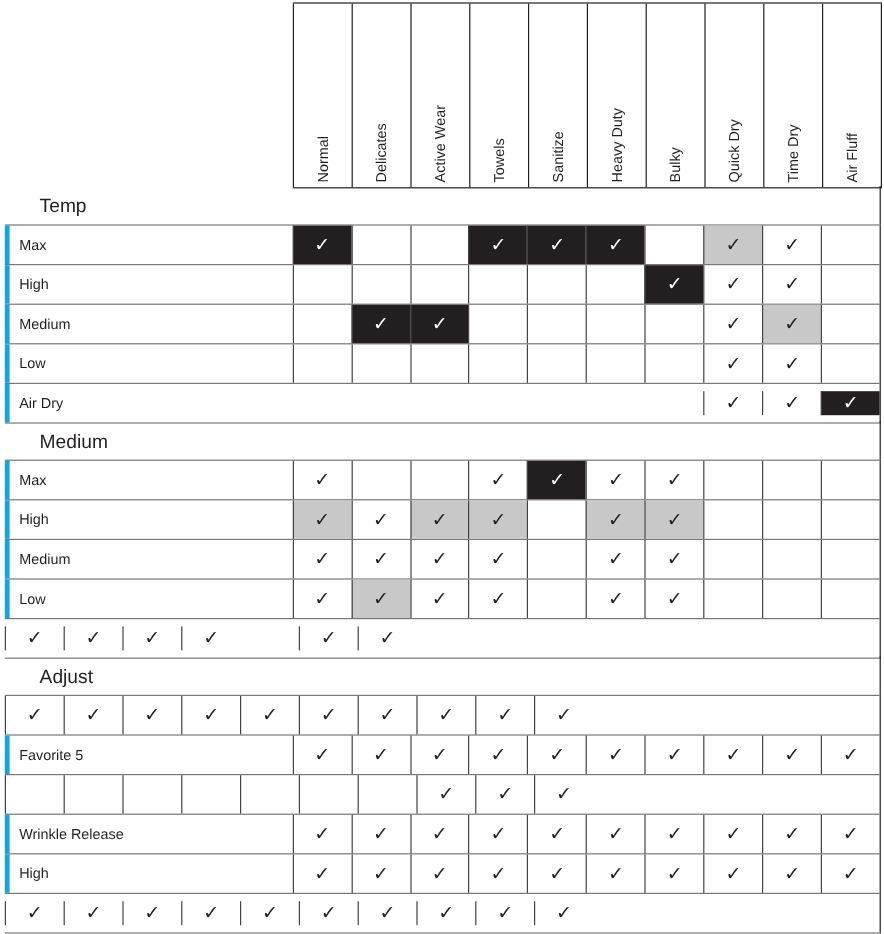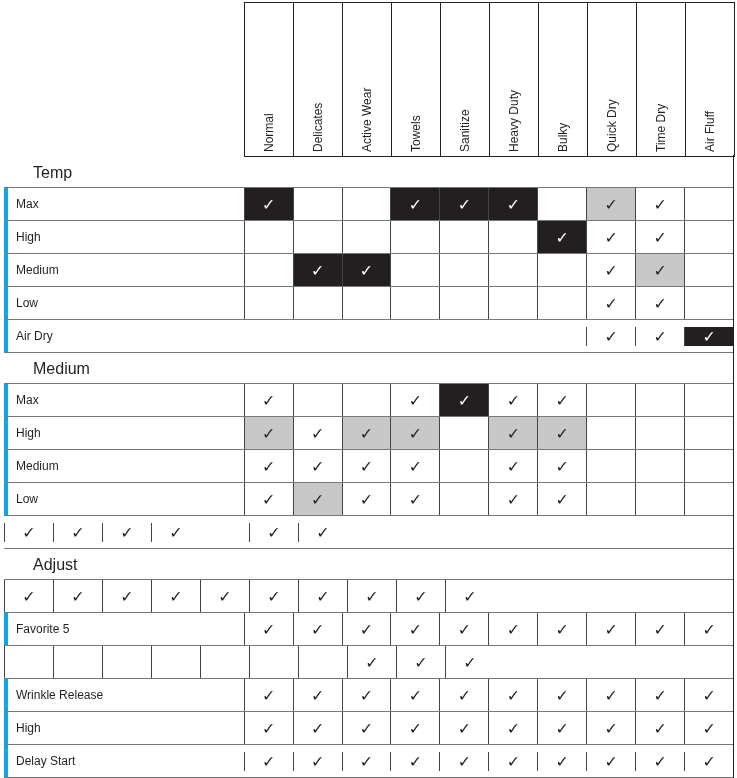--- a/index.html
+++ b/index.html
@@ -253,21 +253,20 @@
       <div class="cell">✓</div>
       <div class="cell">✓</div>
       <div class="cell">✓</div>
       <div class="cell">✓</div>
       <div class="cell">✓</div>
       <div class="cell">✓</div>
       <div class="cell">✓</div>
       <div class="cell">✓</div>
     </div>
     <div class="row">
-      <div class="rlabel">Delay Start</div>
       <div class="cell">✓</div>
       <div class="cell">✓</div>
       <div class="cell">✓</div>
       <div class="cell">✓</div>
       <div class="cell">✓</div>
       <div class="cell">✓</div>
       <div class="cell">✓</div>
       <div class="cell">✓</div>
       <div class="cell">✓</div>
       <div class="cell">✓</div>

